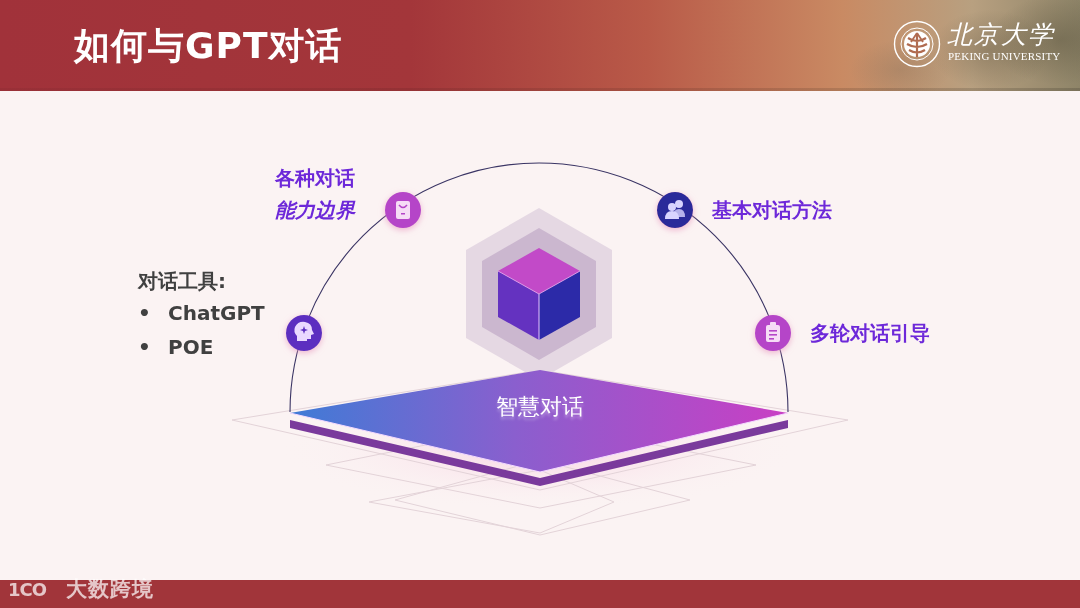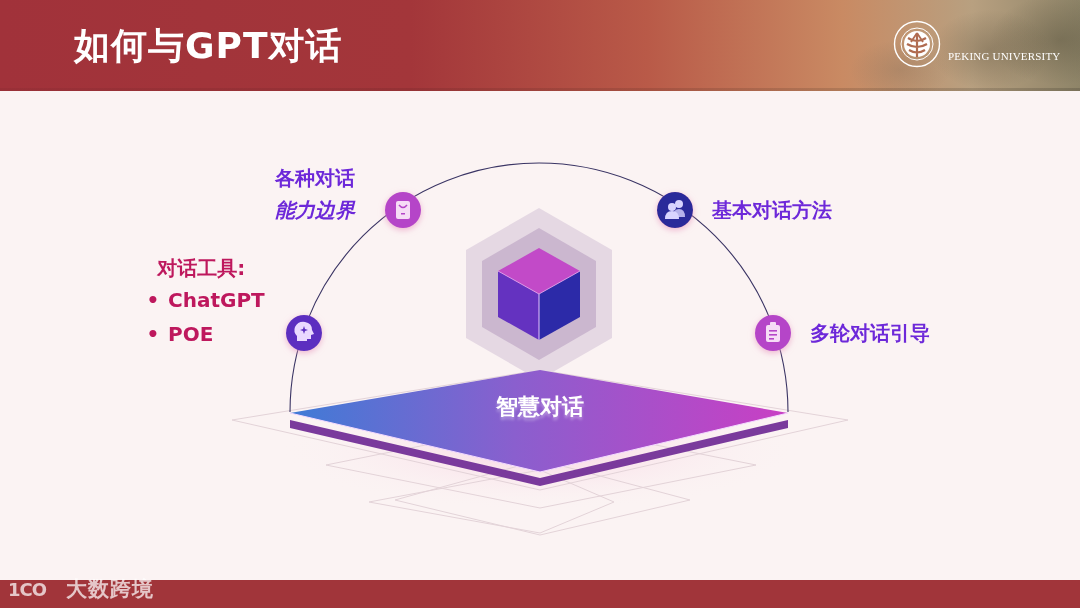--- a/index.html
+++ b/index.html
@@ -49,44 +49,45 @@
   .watermark {
     position:absolute; left:8px; top:574px; height:30px; display:flex; align-items:center;
     color:rgba(255,255,255,0.72); font-size:21px; font-weight:bold; letter-spacing:1px;
   }
   .watermark .wm-logo { font-size:18px; margin-right:20px; letter-spacing:-1px; }
   .diagram { position:absolute; left:0; top:0; width:1080px; height:608px; }
   .label {
     position:absolute; font-size:20px; font-weight:bold; color:#6d28d9; line-height:30px;
     white-space:nowrap;
   }
-  .label-list { position:absolute; left:138px; top:253px; font-size:20px; font-weight:bold; color:#be185d;text-align:center; }
+  .label-list { position:absolute; left:138px; top:266px; font-size:20px; font-weight:bold; color:#404040; }
   .label-list .hd { line-height:30px; }
   .label-list .li { line-height:34px; display:flex; }
   .label-list .bullet { width:30px; display:inline-block; }
   .center-label {
     position:absolute; left:490px; top:392px; width:100px; text-align:center;
-    font-size:22px; font-weight:bold; color:#fff;
+    font-size:22px; font-weight:normal; color:#fff;
     text-shadow:0 3px 3px rgba(255,255,255,0.35);
   }
 </style>
 </head>
 <body>
 
 <div class="header">
   <div class="trees"></div>
   <div class="title">如何与GPT对话</div>
 
   <svg class="pku-logo" viewBox="0 0 48 48">
     <circle cx="24" cy="24" r="22.5" fill="none" stroke="#ffffff" stroke-width="1.4"></circle>
     <circle cx="24" cy="24" r="16" fill="none" stroke="#ffffff" stroke-width="1"></circle>
     <circle cx="24" cy="24" r="13" fill="#ffffff"></circle>
     <path d="M24 13 L24 37 M15 18 Q24 24 33 18 M14 24 Q24 30 34 24 M16 30 Q24 35 32 30" stroke="#b06b50" stroke-width="2.2" fill="none"></path>
     <path d="M24 13 L18 22 M24 13 L30 22" stroke="#b06b50" stroke-width="1.8" fill="none"></path>
   </svg>
+  <div class="pku-name">北京大学</div>
   <div class="pku-en">PEKING UNIVERSITY</div>
 </div>
 
 <svg class="diagram" viewBox="0 0 1080 608">
   <defs>
     <linearGradient id="plat" x1="0" x2="1" y1="0" y2="0">
       <stop offset="0" stop-color="#3f7bd6"></stop>
       <stop offset="0.45" stop-color="#8a5fce"></stop>
       <stop offset="1" stop-color="#c93fc4"></stop>
     </linearGradient>

